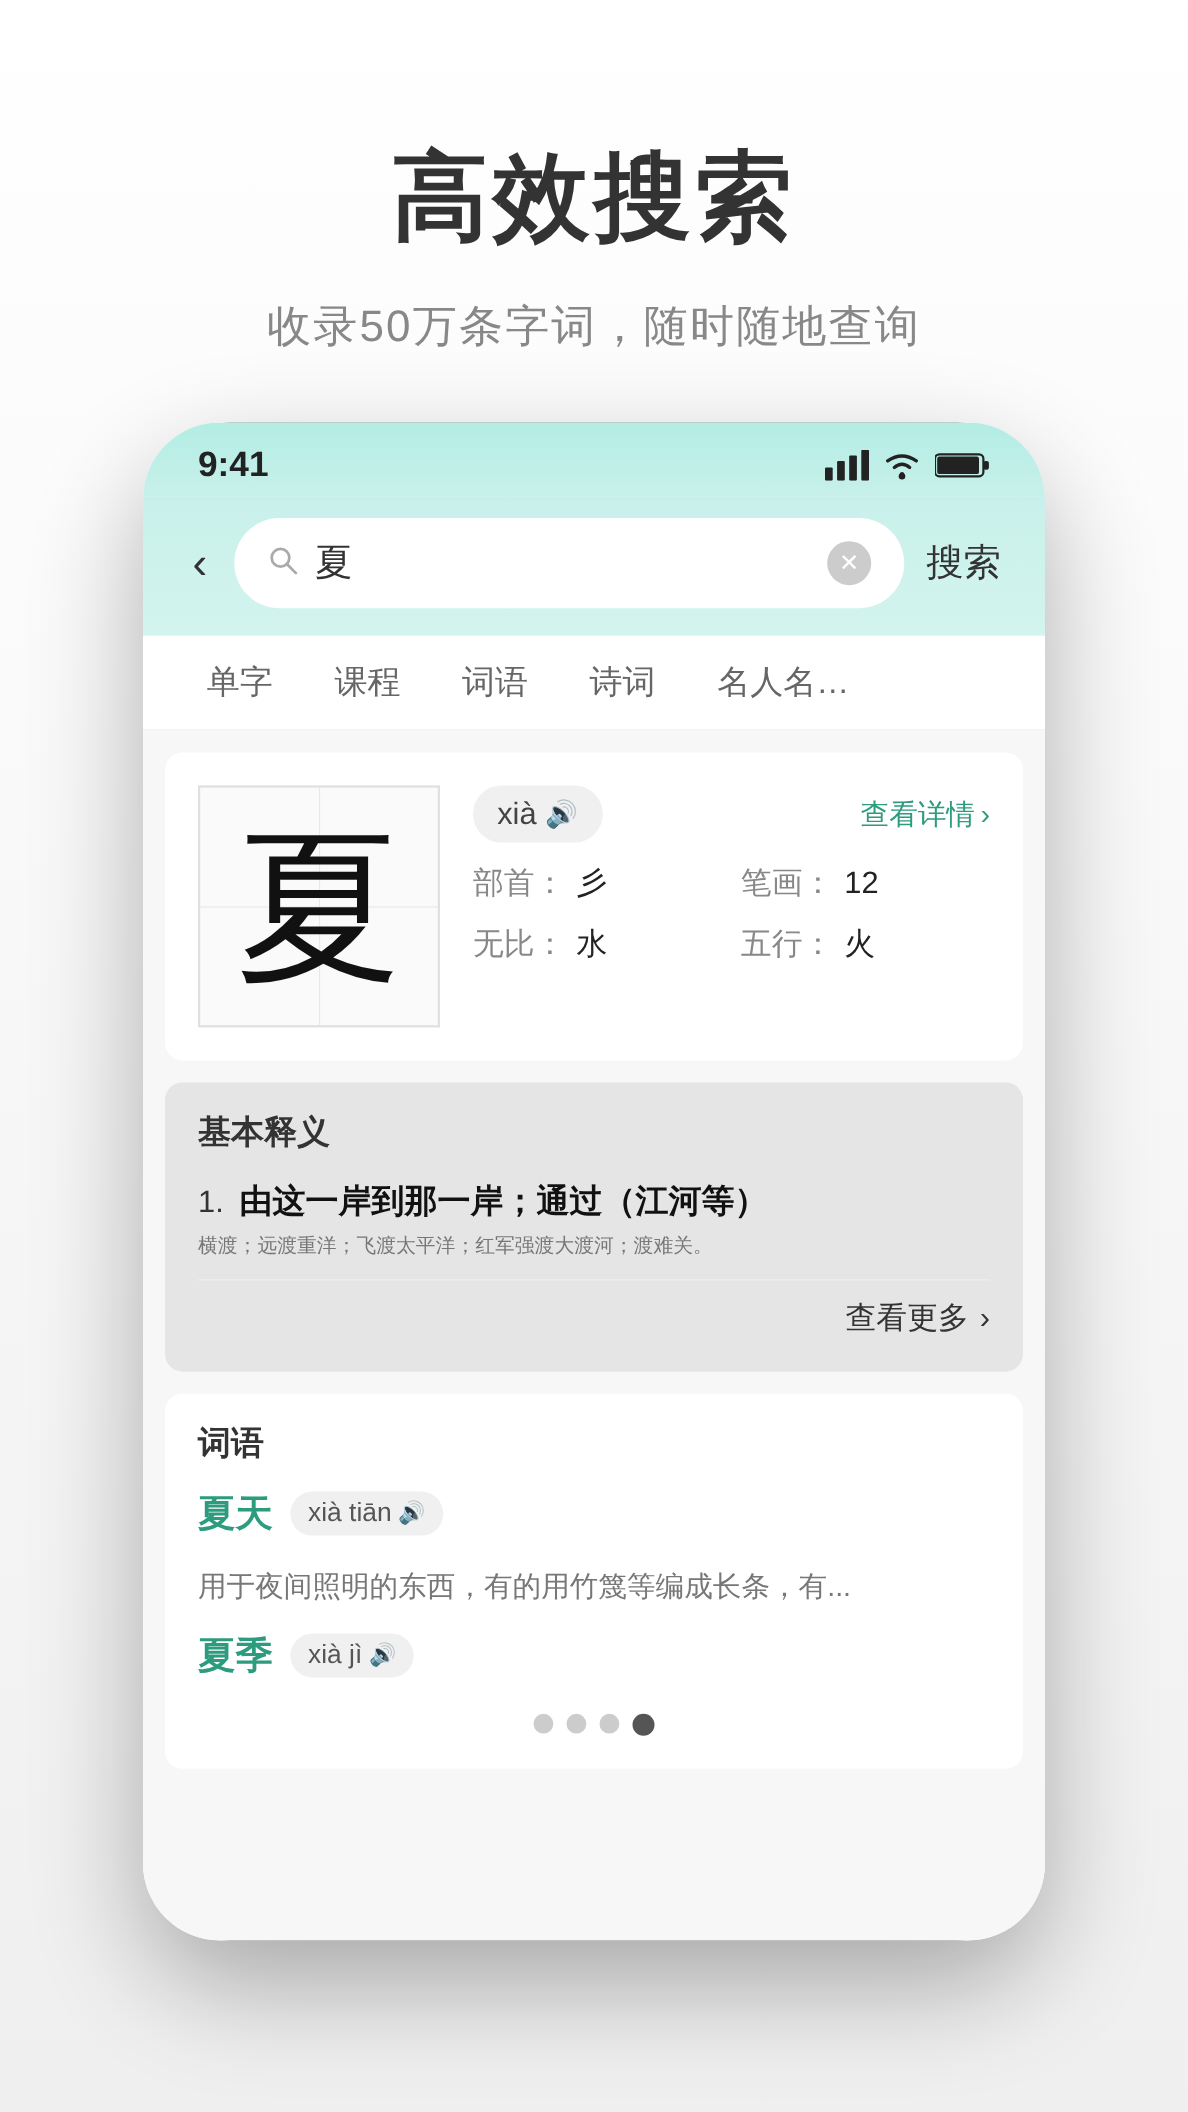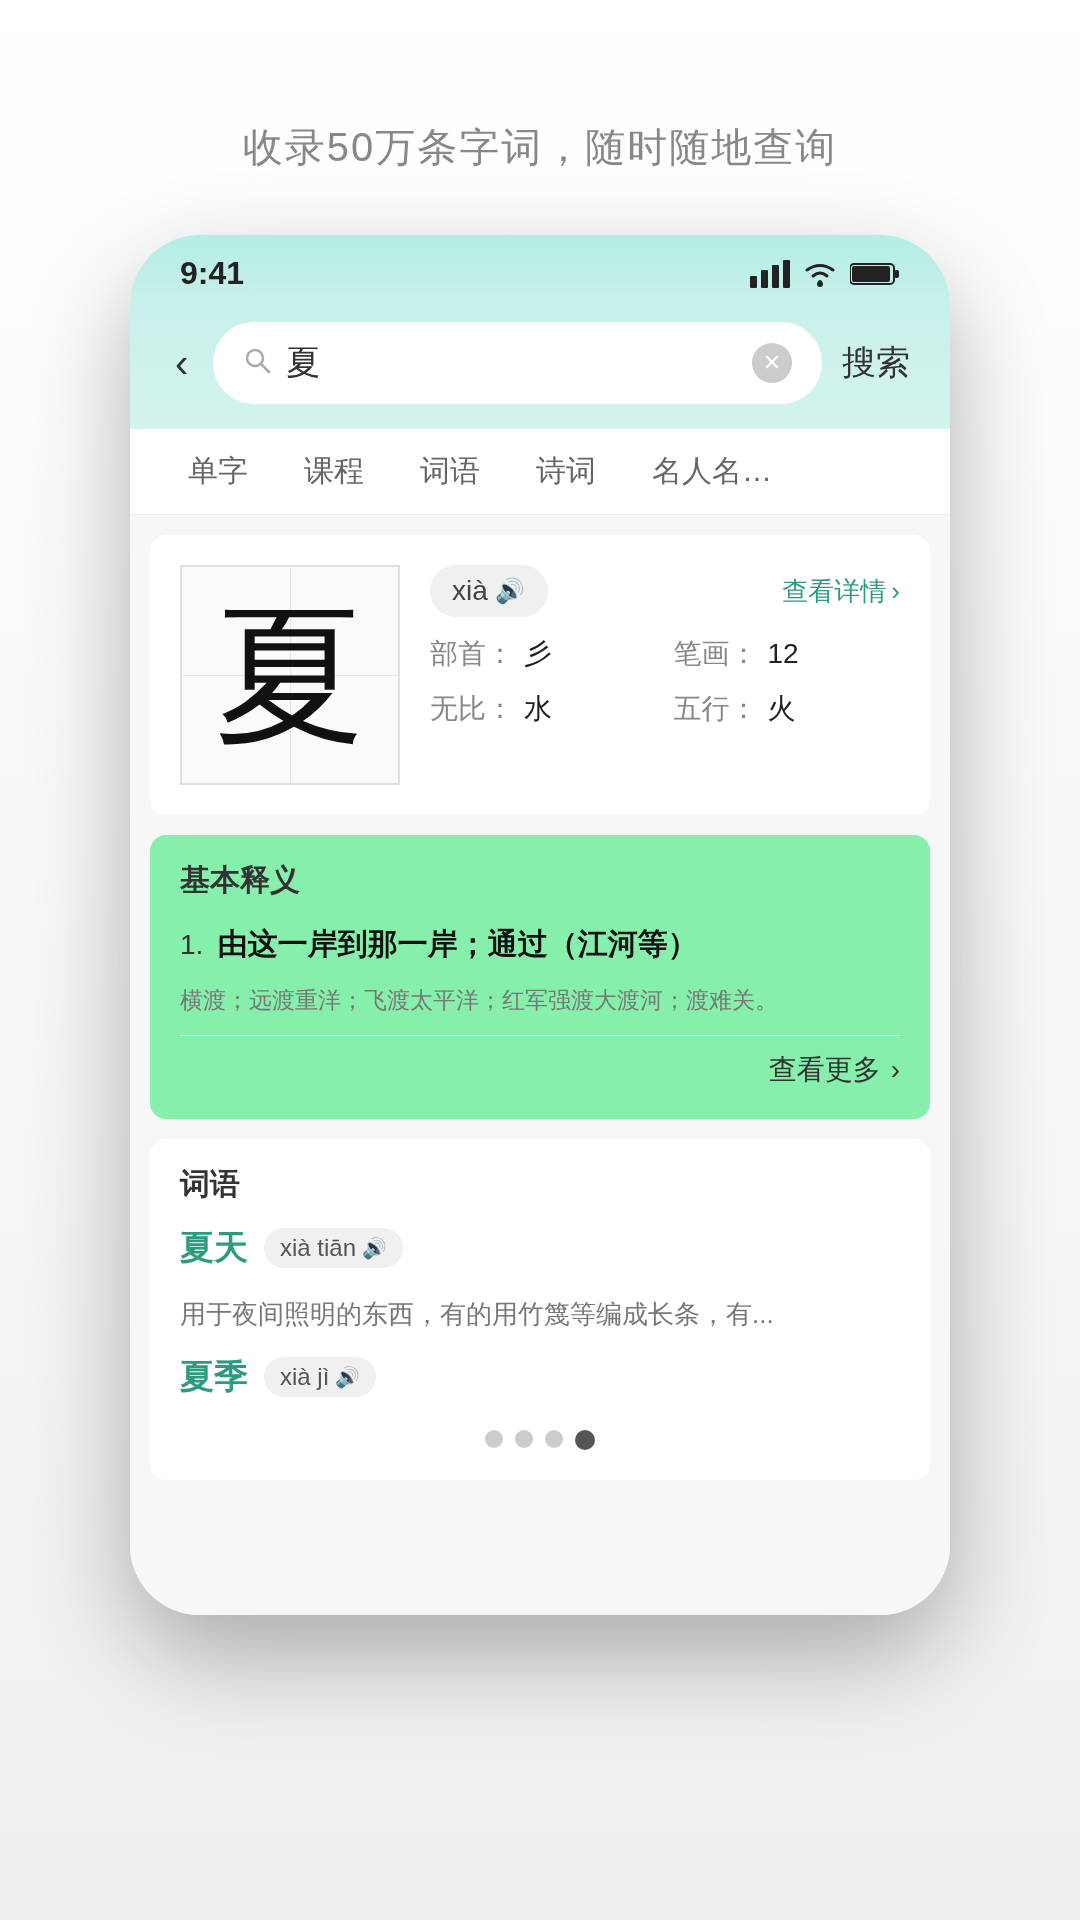--- a/index.html
+++ b/index.html
@@ -286,21 +286,21 @@
       color: #888;
     }
 
     .detail-value {
       color: #222;
       font-weight: 500;
     }
 
     
     .def-section {
-      background: #86efac;
+      background: #e5e5e5;
       margin: 0 20px 20px;
       border-radius: 16px;
       padding: 25px 30px;
     }
 
     .section-title {
       font-size: 30px;
       color: #333;
       font-weight: 600;
       margin-bottom: 20px;
@@ -318,24 +318,24 @@
 
     .def-main {
       font-size: 30px;
       color: #111;
       font-weight: 600;
       line-height: 1.5;
       display: inline;
     }
 
     .def-example {
-      font-size: 23px;
+      font-size: 18px;
       color: #777;
       line-height: 1.6;
-      margin-top: 16px;
+      margin-top: 3px;
     }
 
     .see-more {
       text-align: center;
       font-size: 28px;
       color: #333;
       padding: 15px 0 5px;
       display: flex;
       align-items: center;
       justify-content: flex-end;
@@ -412,20 +412,21 @@
     svg {
       display: inline-block;
     }
   </style>
 </head>
 <body>
 
 <div class="page-bg">
 
   <div class="header-section">
+    <h1 class="main-title">高效搜索</h1>
     <p class="sub-title">收录50万条字词，随时随地查询</p>
   </div>
 
   <div class="phone-mockup">
     <div class="phone-screen">
 
       <div class="status-bar">
         <span class="status-time">9:41</span>
         <div class="status-icons">
 

